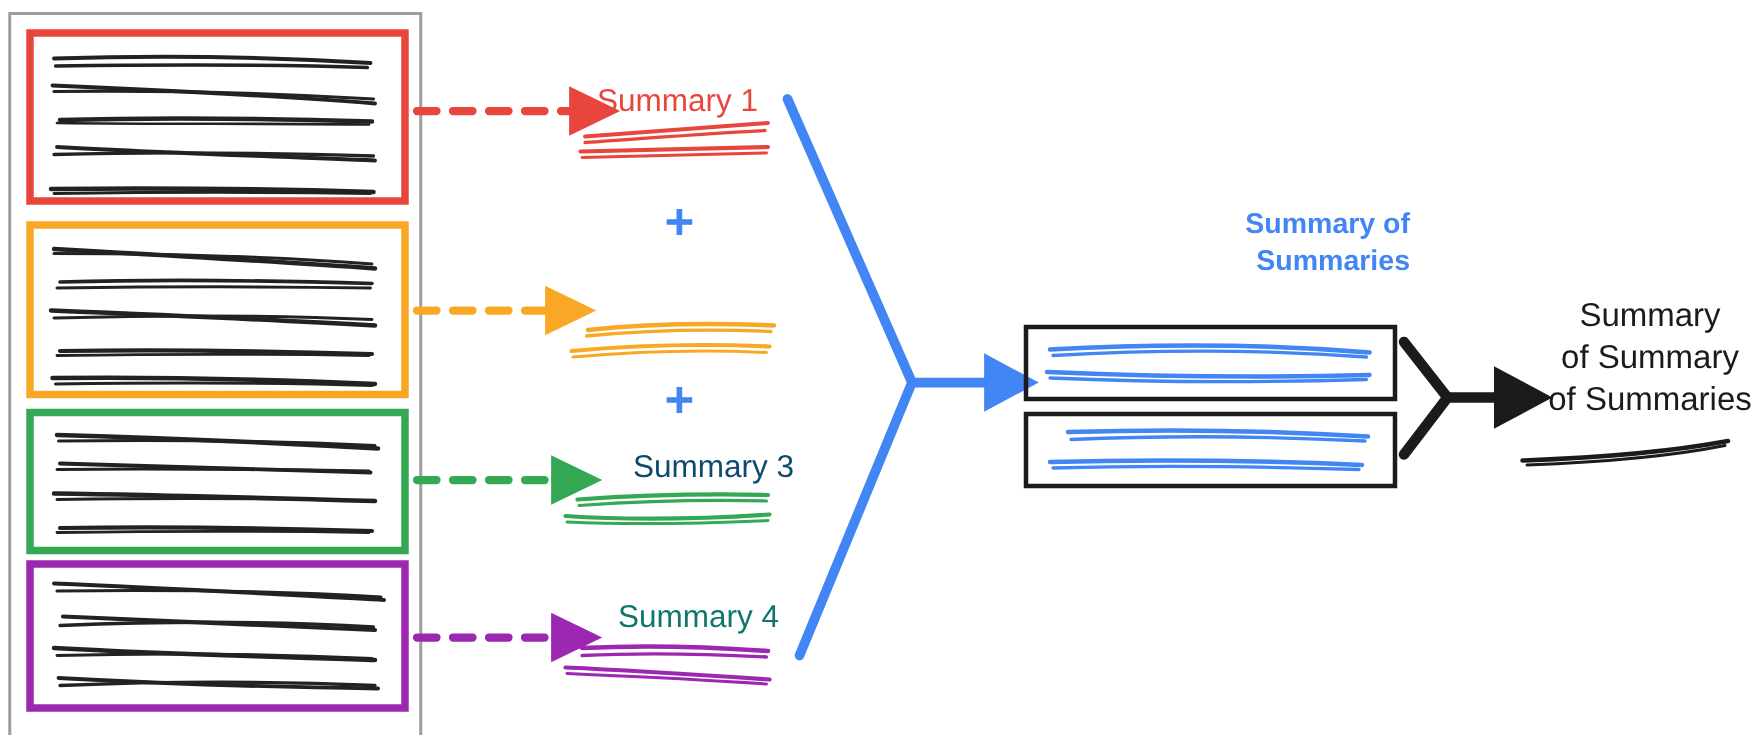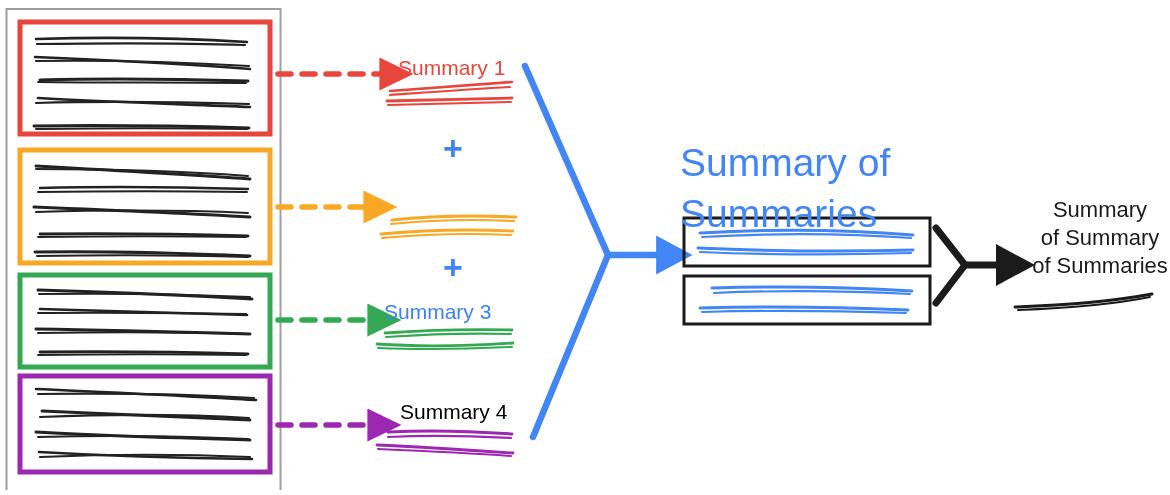--- a/index.html
+++ b/index.html
@@ -27,23 +27,23 @@
   .label {
     position: absolute;
     white-space: pre;
     line-height: 1.18;
   }
   .label-sum1, .label-sum2, .label-sum3, .label-sum4 {
     font-size: 21px;
     font-weight: 400;
   }
   .label-sos {
-    font-size: 39px;
-    font-weight: 400;
-    text-align: left;
+    font-size: 19px;
+    font-weight: 700;
+    text-align: right;
     width: 260px;
     line-height: 1.3;
   }
   .label-final {
     font-size: 22px;
     font-weight: 400;
     text-align: center;
     width: 200px;
     line-height: 1.28;
     color: #1b1b1b;
@@ -207,23 +207,23 @@
 
     <g stroke="#1B1B1B" fill="none" stroke-linecap="round">
       <path d="M1015,307 C1070,305 1120,300 1152,294" stroke-width="3"></path>
       <path d="M1018,310 C1072,308 1120,303 1150,297" stroke-width="2"></path>
     </g>
   </svg>
 
   <div class="label label-sum1" style="left:398px; top:56px; color:#E8453C;">Summary 1</div>
 
 
-  <div class="label label-sum3" style="left:384px; top:300px; color:#3b82f6;">Summary 3</div>
-
-  <div class="label label-sum4" style="left:400px; top:400px; color:#000000;">Summary 4</div>
+  <div class="label label-sum3" style="left:422px; top:300px; color:#0c4a6e;">Summary 3</div>
+
+  <div class="label label-sum4" style="left:412px; top:400px; color:#0f766e;">Summary 4</div>
 
   <div class="plus" style="left:443px; top:131px; color:#4285F4;">+</div>
   <div class="plus" style="left:443px; top:250px; color:#4285F4;">+</div>
 
   <div class="label label-sos" style="left:680px; top:138px; color:#4285F4;">Summary of
 Summaries</div>
 
   <div class="label label-final" style="left:1000px; top:196px;">Summary
 of Summary
 of Summaries</div>

